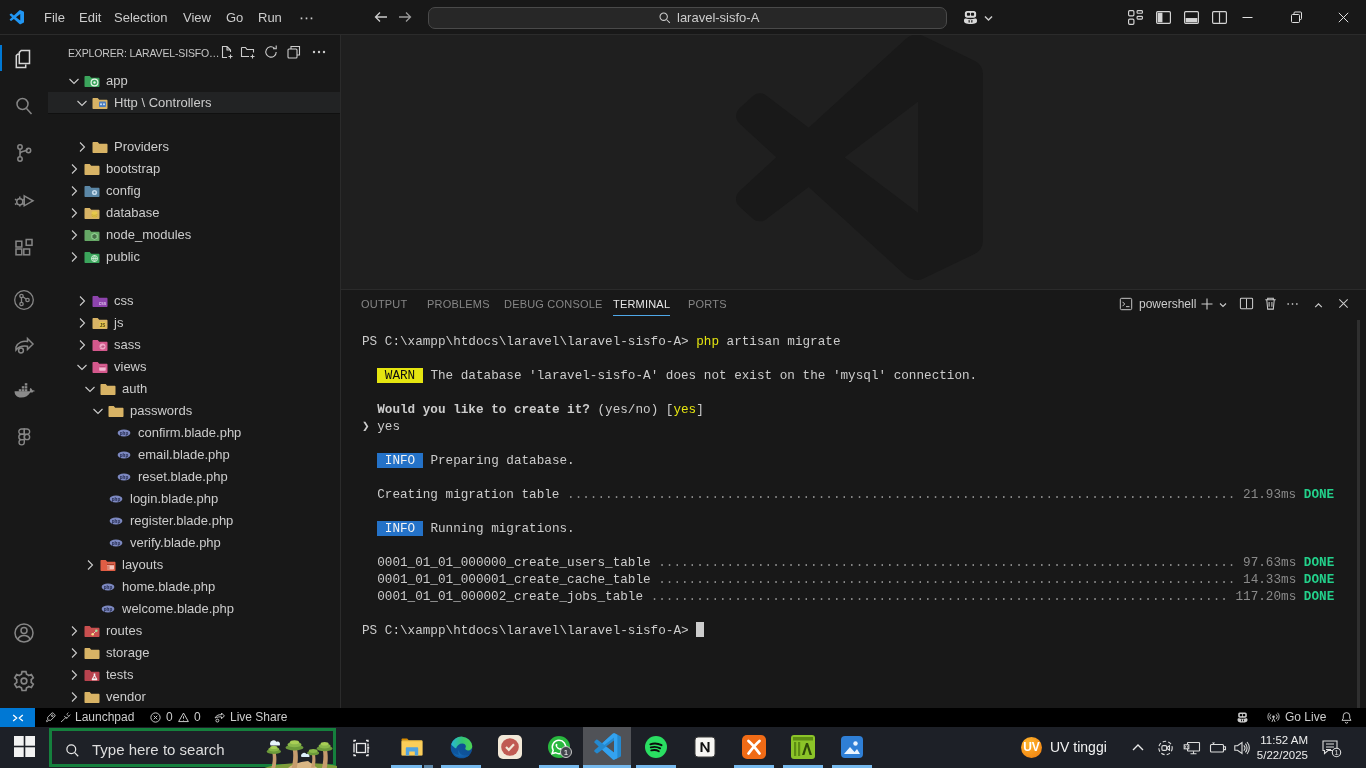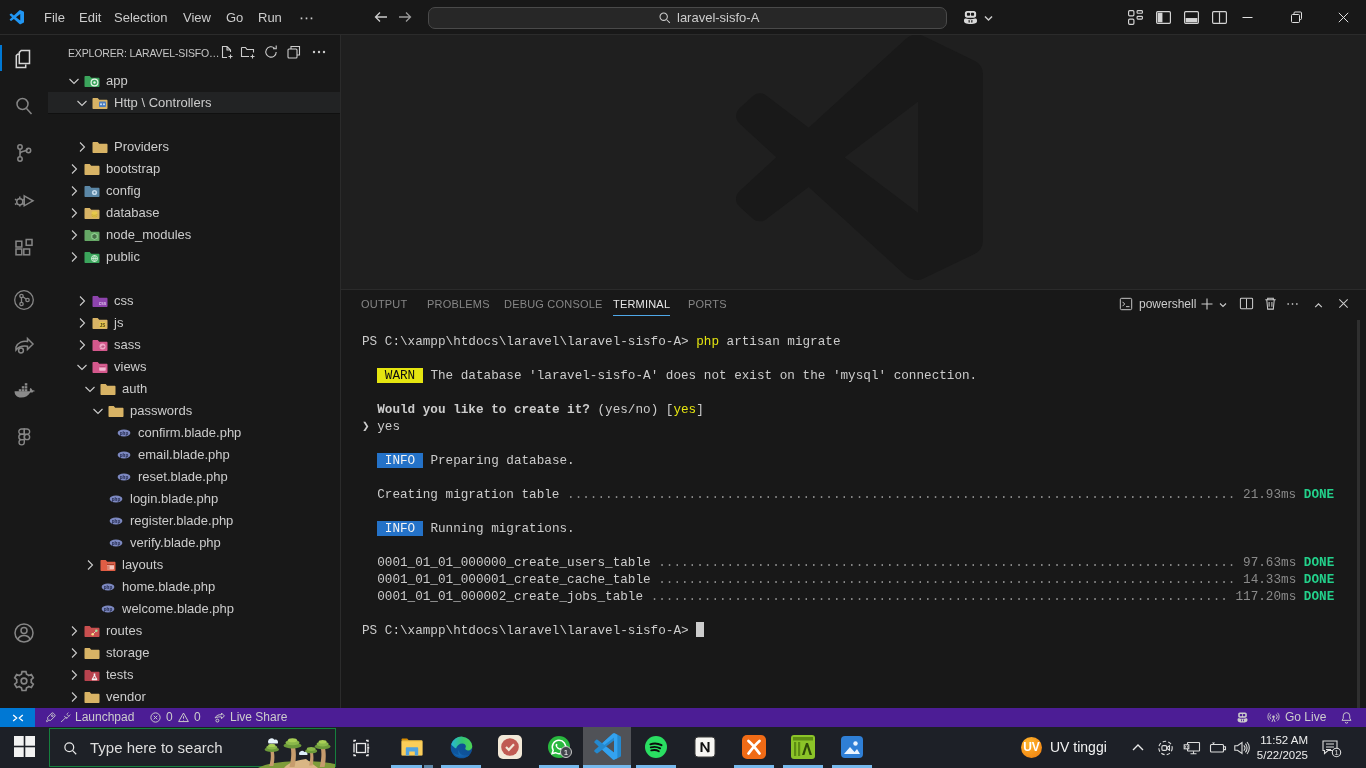--- a/index.html
+++ b/index.html
@@ -15,21 +15,21 @@
   #editor { position:absolute; left:341px; top:35px; width:1025px; height:254px; background:#1f1f1f; overflow:hidden; }
   #panel { position:absolute; left:341px; top:289px; width:1025px; height:419px; background:#181818; border-top:1px solid #2b2b2b; }
   .ptab { position:absolute; top:0; height:26px; line-height:28px; font-size:11px; color:#868686; letter-spacing:0.2px; }
   #term { position:absolute; left:21px; top:43px; font-family:"Liberation Mono", monospace; font-size:12.66px; line-height:17px; color:#cccccc; }
   .tln { height:17px; white-space:pre; }
   .yel { color:#e5e510; }
   .gry { color:#8a8a8a; }
   .grn { color:#23d18b; font-weight:bold; }
   .wbadge { background:#e5e510; color:#101010; }
   .ibadge { background:#2472c8; color:#f2f2f2; }
-  #statusbar { position:absolute; left:0; top:708px; width:1366px; height:19px; background:#4c1d95; color:#cccccc; font-size:12px; }
+  #statusbar { position:absolute; left:0; top:708px; width:1366px; height:19px; background:#000000; color:#cccccc; font-size:12px; }
   #taskbar { position:absolute; left:0; top:727px; width:1366px; height:41px; background:#1d2027; }
   .tbline { position:absolute; bottom:0; height:3px; background:#76b9ed; }
   .st { position:absolute; top:0; height:19px; line-height:19px; }
 </style>
 </head>
 <body>
 <div id="root">
 
   <div id="titlebar">
     <svg class="abs" style="left:9px;top:10px" width="15" height="15" viewBox="0 0 100 100">
@@ -537,21 +537,21 @@
       </svg>
   </div>
 
 <div id="taskbar">
 <svg class="abs" style="left:14px;top:9px" width="21" height="21" viewBox="0 0 21 21">
         <rect x="0" y="0" width="9.7" height="9.7" fill="#f2f2f2"></rect>
         <rect x="11.3" y="0" width="9.7" height="9.7" fill="#f2f2f2"></rect>
         <rect x="0" y="11.3" width="9.7" height="9.7" fill="#f2f2f2"></rect>
         <rect x="11.3" y="11.3" width="9.7" height="9.7" fill="#f2f2f2"></rect>
       </svg>
-<div class="abs" style="left:49px;top:1px;width:287px;height:39px;background:#1e2127;border:1px solid #15803d;">
+<div class="abs" style="left:49px;top:1px;width:287px;height:39px;background:#1e2127;border:3px solid #15803d;">
   <svg class="abs" style="left:13px;top:12px" width="15" height="15" viewBox="0 0 16 16" fill="none" stroke="#e8e8e8" stroke-width="1.3">
           <circle cx="6.7" cy="6.7" r="4.7"></circle>
           <path d="m10.3 10.3 3.8 3.8"></path>
         </svg>
   <span class="abs" style="left:40px;top:10px;color:#dddddd;font-size:15px;">Type here to search</span>
   <svg class="abs" style="left:208px;top:0px" width="77" height="39" viewBox="0 0 77 39">
     <path d="M0 39c14-8 55-9 77-4v4z" fill="#7e9c3a"></path>
     <path d="M26 39c5-6 14-8 22-9l12 9z" fill="#d9b684"></path>
     <path d="M15.3 37c1.6-6.5 1.2-12 .4-15l-3.4.1c.9 3.5.7 9-1 15z" fill="#c69c6d"></path>
     <ellipse cx="13.8" cy="20.5" rx="7.2" ry="2.6" fill="#6c9a3a"></ellipse>

